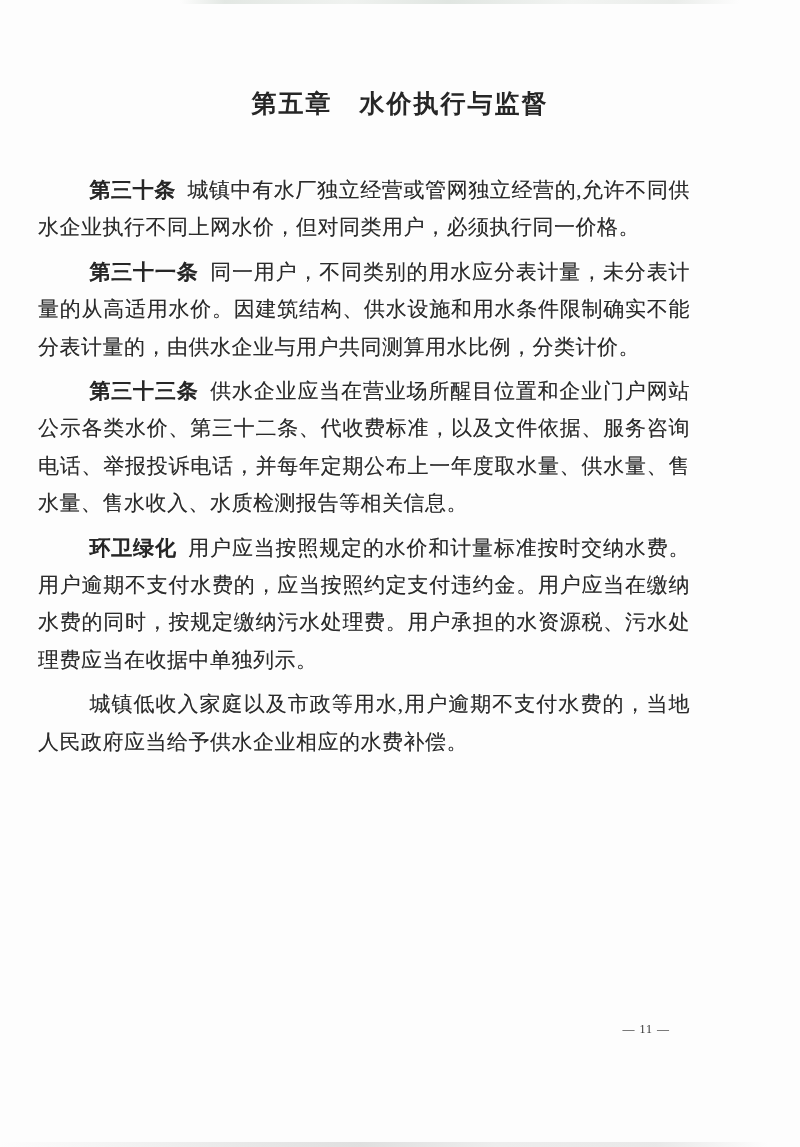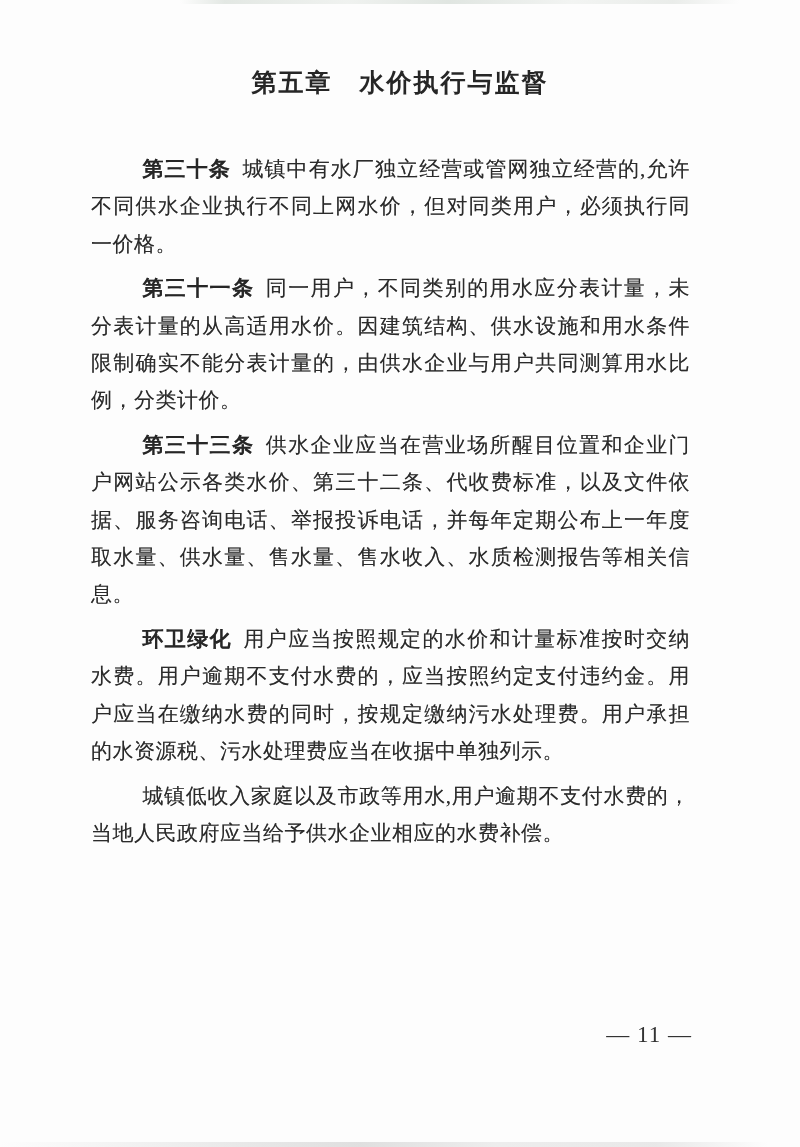--- a/index.html
+++ b/index.html
@@ -40,53 +40,53 @@
       rgba(185,185,185,0) 0%,
       rgba(185,185,185,0.30) 30%,
       rgba(175,175,175,0.38) 45%,
       rgba(190,190,190,0.25) 62%,
       rgba(185,185,185,0.30) 82%,
       rgba(185,185,185,0) 96%);
     pointer-events: none;
   }
   .doc-title {
     margin: 0;
-    padding-top: 64px;
+    padding-top: 85px;
     text-align: center;
     font-family: "Liberation Sans", "DejaVu Sans", sans-serif;
     font-size: 25px;
     line-height: 36px;
     font-weight: 700;
     letter-spacing: 2px;
     color: #262626;
   }
   .content {
-    margin: 50px 110px 0 91px;
+    margin: 50px 110px 0 38px;
     font-size: 21px;
     line-height: 37.4px;
     letter-spacing: 0.5px;
     text-align: justify;
     text-shadow: 0 0 0.5px rgba(43,43,43,0.45);
   }
   .content p {
     margin: 0 0 6px 0;
     text-indent: 2.45em;
   }
   .article-no {
     font-weight: 700;
     font-family: "Liberation Sans", "DejaVu Sans", sans-serif;
     margin-right: 0.55em;
     color: #262626;
   }
   .article-no:empty { margin-right: 0; }
   .page-number {
     position: absolute;
     top: 1022px;
-    right: 108px;
-    font-size: 23px;
+    right: 130px;
+    font-size: 12px;
     letter-spacing: 1px;
     color: #333333;
   }
 </style>
 </head>
 <body>
 
 <div class="page">
 
   <div class="artifact-top"></div>

